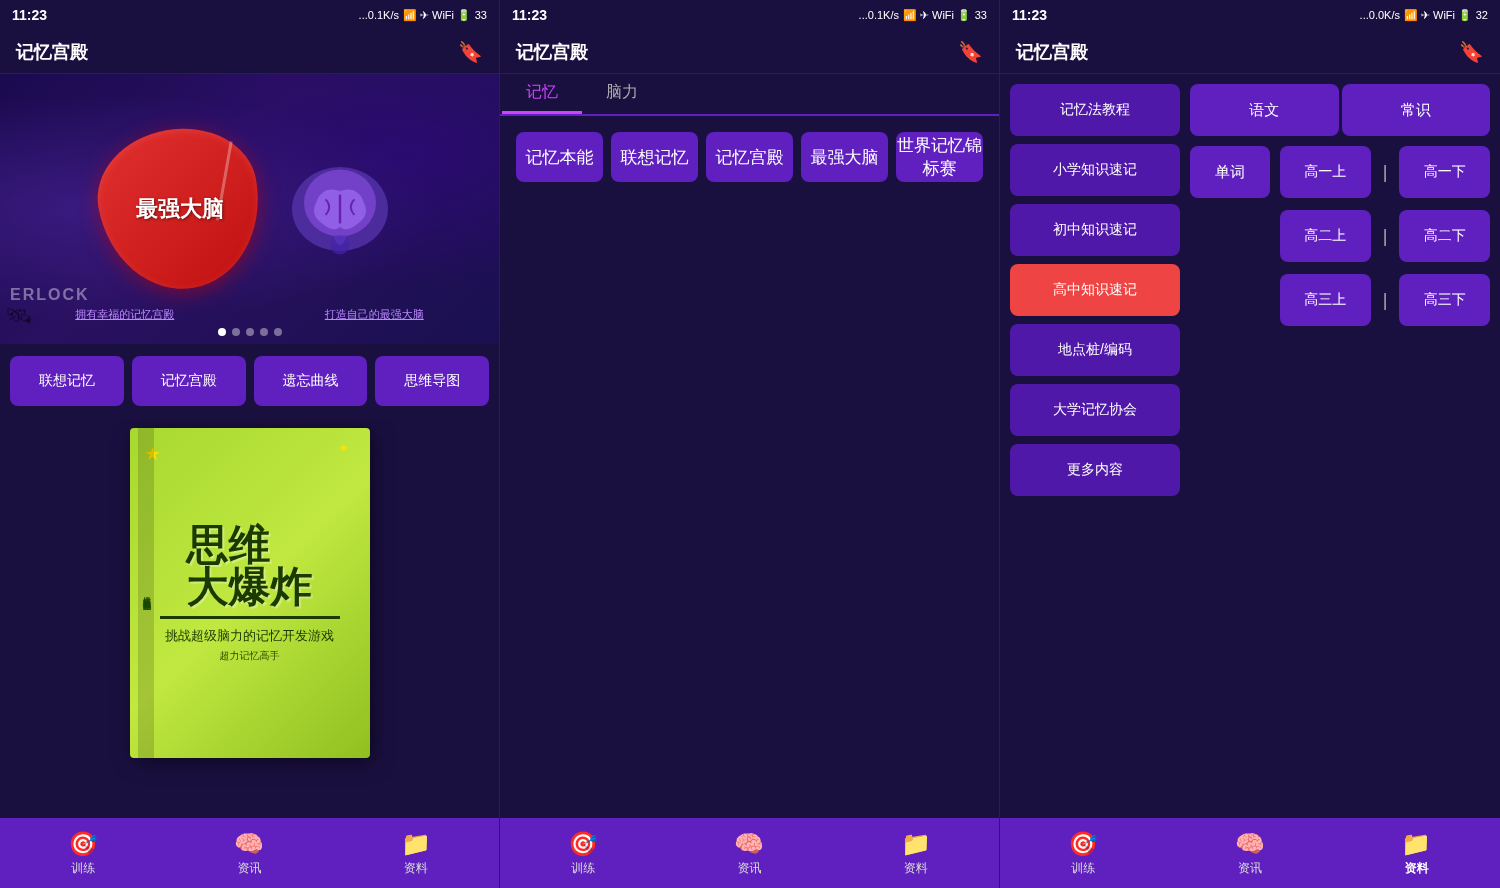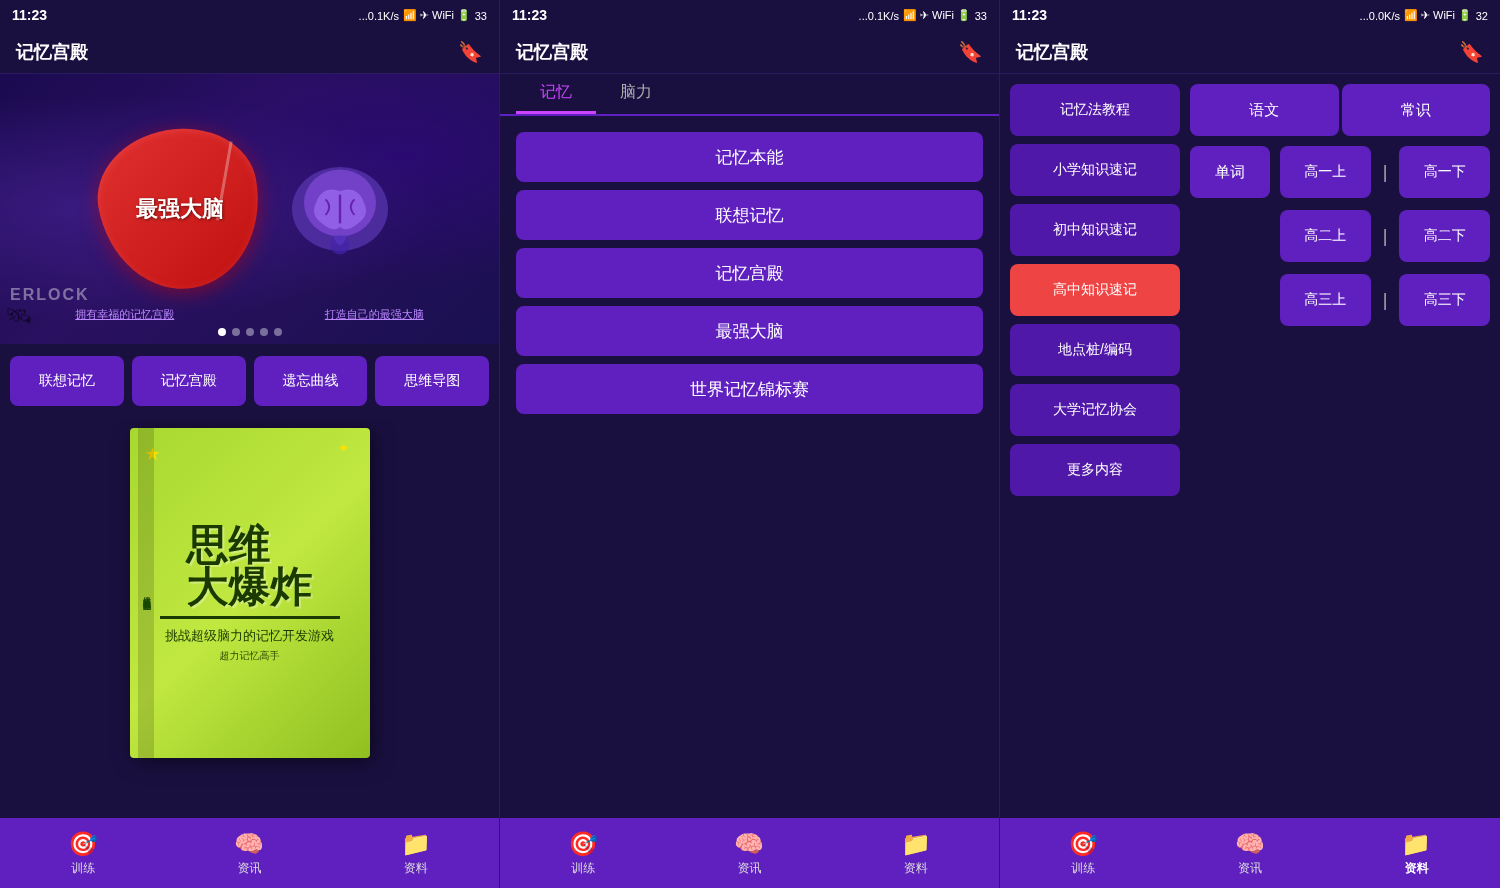--- a/index.html
+++ b/index.html
@@ -29,21 +29,21 @@
       height: 30px;
       background: #1a1040;
       display: flex;
       align-items: center;
       justify-content: space-between;
       padding: 12px 12px;
       font-size: 13px;
       color: #fff;
     }
     .status-bar .time { font-weight: bold; font-size: 14px; }
-    .status-bar .icons { display: flex; gap: 4px; align-items: flex-end; font-size: 11px; }
+    .status-bar .icons { display: flex; gap: 4px; align-items: center; font-size: 11px; }
 
     
     .app-header {
       height: 44px;
       background: #1a1040;
       display: flex;
       align-items: center;
       justify-content: space-between;
       padding: 0 16px;
       border-bottom: 1px solid #2a1a60;
@@ -247,37 +247,37 @@
     
     .panel2-content {
       flex: 1;
       display: flex;
       flex-direction: column;
       overflow: hidden;
     }
     .menu-tabs {
       display: flex;
       border-bottom: 2px solid #6020c0;
-      padding: 0 16px;
+      padding: 0 2px;
     }
     .menu-tab {
       padding: 8px 24px;
       font-size: 16px;
       color: #aaa;
       cursor: pointer;
       position: relative;
     }
     .menu-tab.active {
       color: #cc44ff;
       border-bottom: 3px solid #cc44ff;
     }
     .menu-list {
       flex: 1;
       display: flex;
-      flex-direction: column;
+      flex-direction: row;
       gap: 8px;
       padding: 16px;
     }
     .menu-item-btn {
       width: 100%;
       height: 50px;
       border-radius: 8px;
       background: #6020c0;
       color: #fff;
       font-size: 17px;

